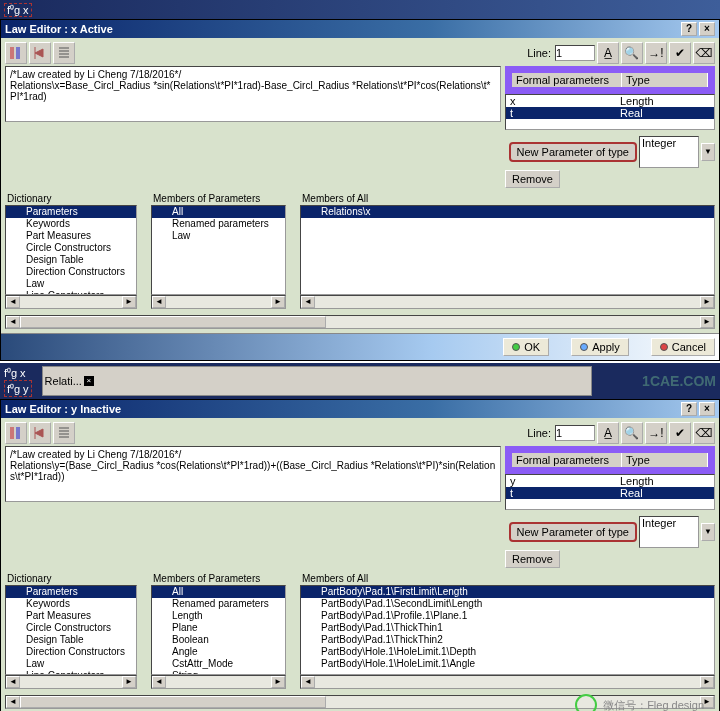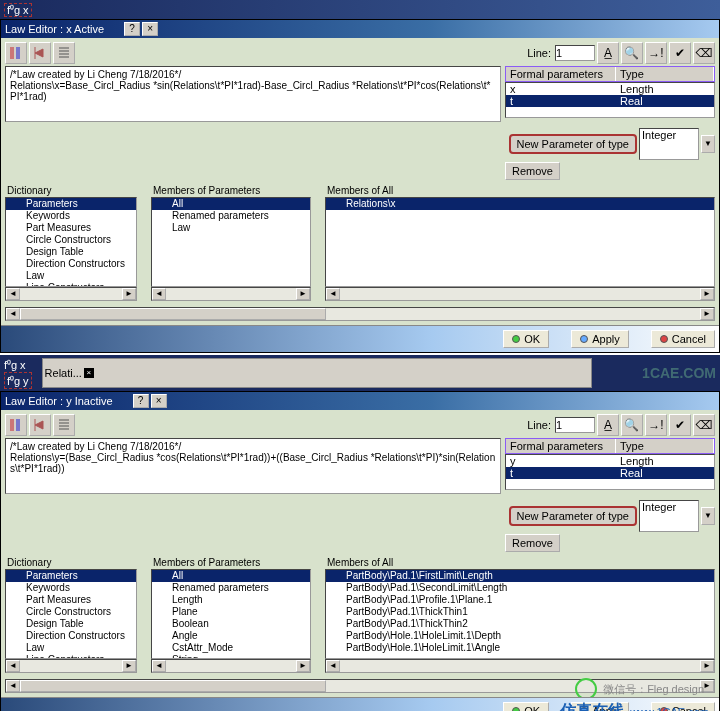--- a/index.html
+++ b/index.html
@@ -1,48 +1,48 @@
 <!DOCTYPE html>
 <html><head>
 <meta charset="utf-8">
 <style>
 * { box-sizing: border-box; margin: 0; padding: 0; font-family: "MS Sans Serif", Tahoma, sans-serif; font-size: 11px; }
 body { background: #fff; width: 720px; }
 .panel { border: 1px solid #000; margin-bottom: 2px; }
 .fog-bar { background: linear-gradient(90deg, #1a2a5e 0%, #3e5e9a 100%); color: #fff; padding: 2px 4px; font-size: 13px; font-family: Arial; }
 .fog-bar .fog { border: 1px dashed #a33; padding: 0 2px; margin-right: 4px; }
-.titlebar { background: linear-gradient(90deg, #0a246a 0%, #3a6ea5 60%, #a6caf0 100%); color: #fff; padding: 2px 4px; display: flex; justify-content: flex-start; align-items: center; font-weight: normal; gap: 20px; }
+.titlebar { background: linear-gradient(90deg, #0a246a 0%, #3a6ea5 60%, #a6caf0 100%); color: #fff; padding: 2px 4px; display: flex; justify-content: space-between; align-items: center; font-weight: bold; gap: 20px; }
 .win-btns { display: flex; gap: 2px; }
 .win-btn { width: 16px; height: 14px; background: #d4d0c8; border: 1px outset #fff; font-size: 10px; text-align: center; line-height: 12px; color: #000; }
 .body3d { background: #d8e2cc; padding: 4px; }
 .toolbar-row { display: flex; justify-content: space-between; align-items: center; margin-bottom: 2px; }
 .tb-left, .tb-right { display: flex; gap: 2px; align-items: center; }
 .tb-btn { width: 22px; height: 22px; background: #d4d0c8; border: 1px outset #fff; display: flex; align-items: center; justify-content: center; font-size: 12px; }
 .tb-btn svg { width: 16px; height: 16px; }
 .line-lbl { margin-right: 2px; }
 .line-in { width: 40px; height: 16px; border: 1px inset #999; background: #fff; }
 .formula-box { background: #fff; border: 1px inset #999; padding: 2px 4px; height: 56px; font-size: 10px; color: #000; overflow: hidden; white-space: pre-wrap; word-break: break-all; flex: 1; margin-right: 4px; }
 .mid-row { display: flex; align-items: flex-start; }
 .fp-block { width: 210px; }
-.fp-head { display: flex; border: 1px solid #8b5cf6; background: #d4d0c8; }
+.fp-head { display: flex; border: 7px solid #8b5cf6; background: #d4d0c8; }
 .fp-head div { padding: 1px 4px; border-right: 1px solid #fff; background: #d4d0c8; }
 .fp-head .c1 { width: 110px; } .fp-head .c2 { flex: 1; }
 .fp-list { border: 1px inset #999; background: #fff; height: 36px; overflow: hidden; }
 .fp-row { display: flex; font-size: 10px; }
 .fp-row .c1 { width: 110px; padding: 0 4px; } .fp-row .c2 { flex: 1; padding: 0 4px; }
 .fp-sel { background: #0a246a; color: #fff; }
 .param-ctrl { display: flex; justify-content: flex-end; align-items: center; gap: 2px; margin: 6px 0 2px; }
 .btn3d { background: #d4d0c8; border: 1px outset #fff; padding: 2px 6px; }
 .newparam { border: 2px solid #a33; border-radius: 4px; }
 .type-sel { width: 60px; height: 32px; border: 1px inset #999; background: #fff; padding: 0 2px; display: inline-block; }
 .ddarrow { width: 14px; height: 18px; background: #d4d0c8; border: 1px outset #fff; text-align: center; font-size: 8px; line-height: 16px; }
 .remove-row { display: flex; justify-content: flex-start; margin-left: 500px; }
 .cols { display: flex; gap: 14px; margin-top: 4px; }
 .col { display: flex; flex-direction: column; }
-.col1 { width: 132px; } .col2 { width: 160px; } .col3 { flex: 1; }
+.col1 { width: 132px; } .col2 { width: 135px; } .col3 { flex: 1; }
 .col-hdr { font-size: 10px; padding: 1px 2px; }
 .listbox { background: #fff; border: 1px inset #999; height: 90px; overflow: hidden; }
 .listbox .item { padding: 0 20px; font-size: 10px; line-height: 12px; white-space: nowrap; }
 .listbox .sel { background: #0a246a; color: #fff; }
 .hscroll { background: #d4d0c8; border: 1px inset #999; height: 14px; display: flex; }
 .hscroll .arr { width: 14px; background: #d4d0c8; border: 1px outset #fff; font-size: 8px; text-align: center; }
 .hscroll .track { flex: 1; background: #e8e8e0; }
 .hscroll .thumb { background: #d4d0c8; border: 1px outset #fff; }
 .hscroll.big { margin-top: 6px; }
 .hscroll.big .track { display: flex; }

